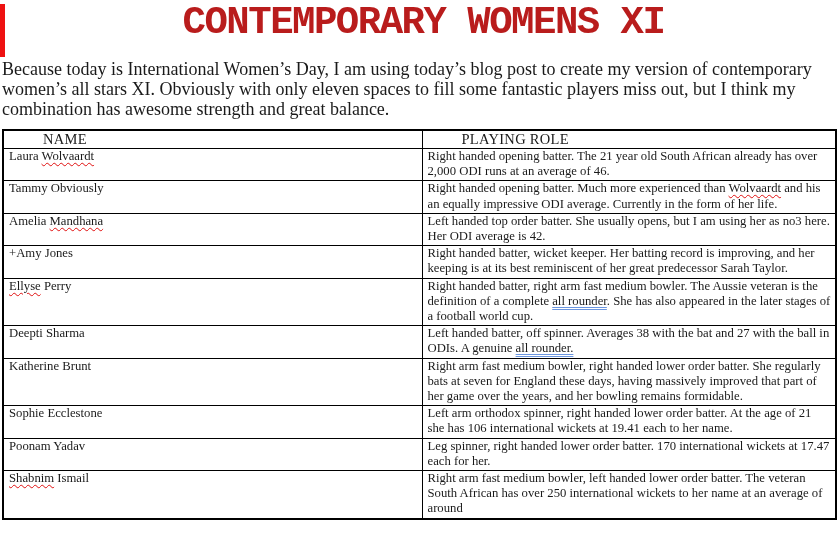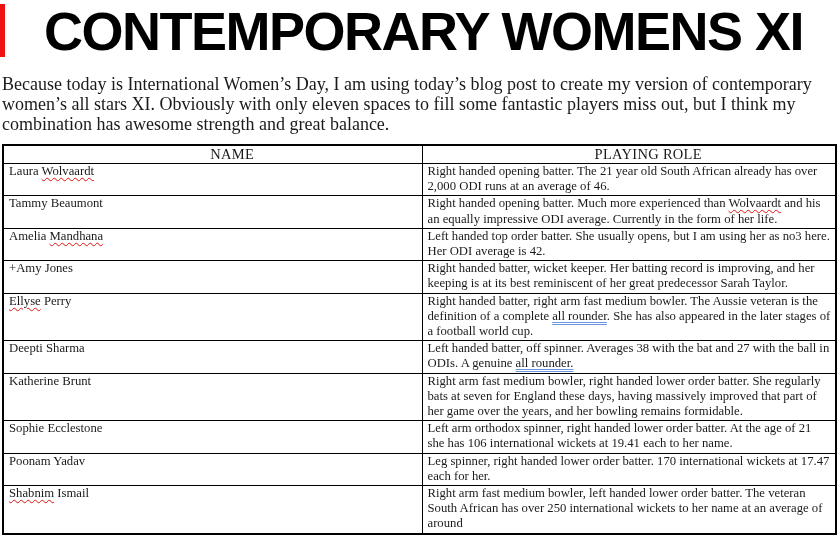--- a/index.html
+++ b/index.html
@@ -11,25 +11,25 @@
     color: #1a1a1a;
     position: relative;
   }
   .edge-artifact {
     position: absolute;
     left: 0; top: 4px;
     width: 5px; height: 53px;
     background: #ee1111;
   }
   h1.doc-title {
-    font-family: Liberation Sans, sans-serif;
+    font-family: Liberation Mono, monospace;
     font-weight: bold;
-    font-size: 54px;
+    font-size: 39px;
     letter-spacing: -1.5px;
-    color: #000000;
+    color: #b91c1c;
     text-align: center;
     padding: 4px 2px 0 10px;
     white-space: nowrap;
     line-height: 1.0;
   }
   p.intro {
     font-size: 18px;
     line-height: 20px;
     max-width: 816px;
     margin: 16px 0 10px 2px;
@@ -38,21 +38,21 @@
     border-collapse: collapse;
     width: 835px;
     margin-left: 2px;
     border: 2px solid #000;
     table-layout: fixed;
   }
   th, td { border: 1px solid #000; }
   th {
     font-weight: normal;
     font-size: 14.5px;
-    text-align: center;
+    text-align: left;
     height: 18px;
     letter-spacing: 0.3px;
     padding-left: 39px;
   }
   th.col-name { width: 419px; }
   td {
     vertical-align: top;
     font-size: 12.7px;
     line-height: 15.2px;
     padding: 0 4px 1px 5px;
@@ -88,21 +88,21 @@
       <th class="col-name">NAME</th>
       <th class="col-role">PLAYING ROLE</th>
     </tr>
   </thead>
   <tbody>
       <tr>
         <td class="name-cell"><span>Laura </span><span class="spell">Wolvaardt</span></td>
         <td class="role-cell"><span>Right handed opening batter. The 21 year old South African already has over 2,000 ODI runs at an average of 46.</span></td>
       </tr>
       <tr>
-        <td class="name-cell"><span>Tammy Beaumont</span></td>
+        <td class="name-cell"><span>Tammy Obviously</span></td>
         <td class="role-cell"><span>Right handed opening batter. Much more experienced than </span><span class="spell">Wolvaardt</span><span> and his an equally impressive ODI average. Currently in the form of her life.</span></td>
       </tr>
       <tr>
         <td class="name-cell"><span>Amelia </span><span class="spell">Mandhana</span></td>
         <td class="role-cell"><span>Left handed top order batter. She usually opens, but I am using her as no3 here. Her ODI average is 42.</span></td>
       </tr>
       <tr>
         <td class="name-cell"><span>+Amy Jones</span></td>
         <td class="role-cell"><span>Right handed batter, wicket keeper. Her batting record is improving, and her keeping is at its best reminiscent of her great predecessor Sarah Taylor.</span></td>
       </tr>

